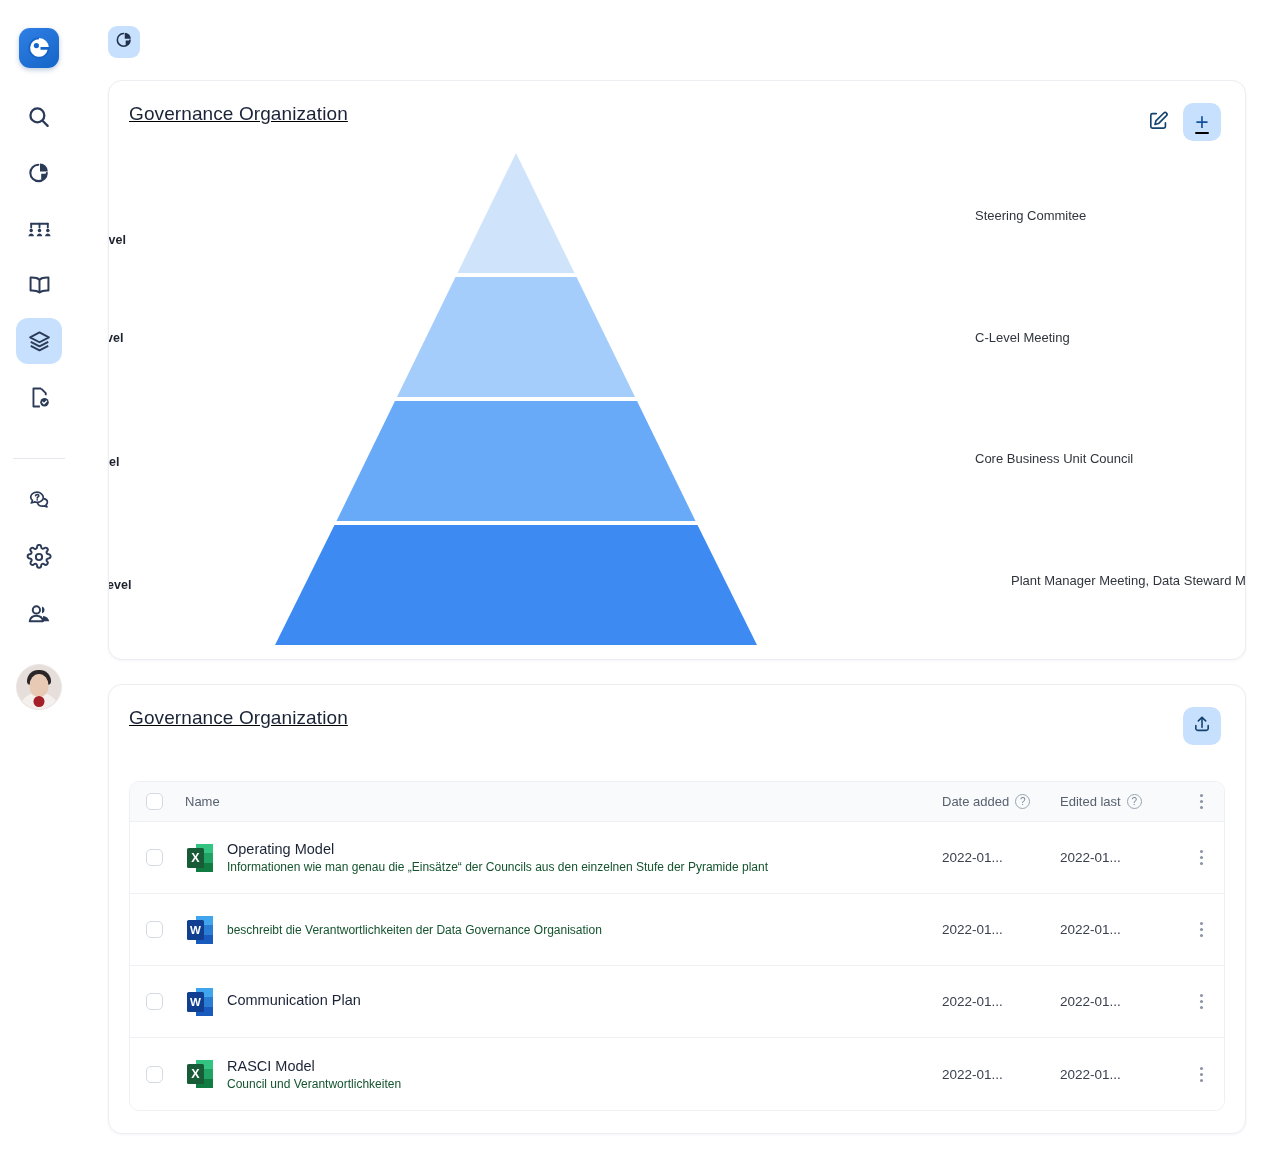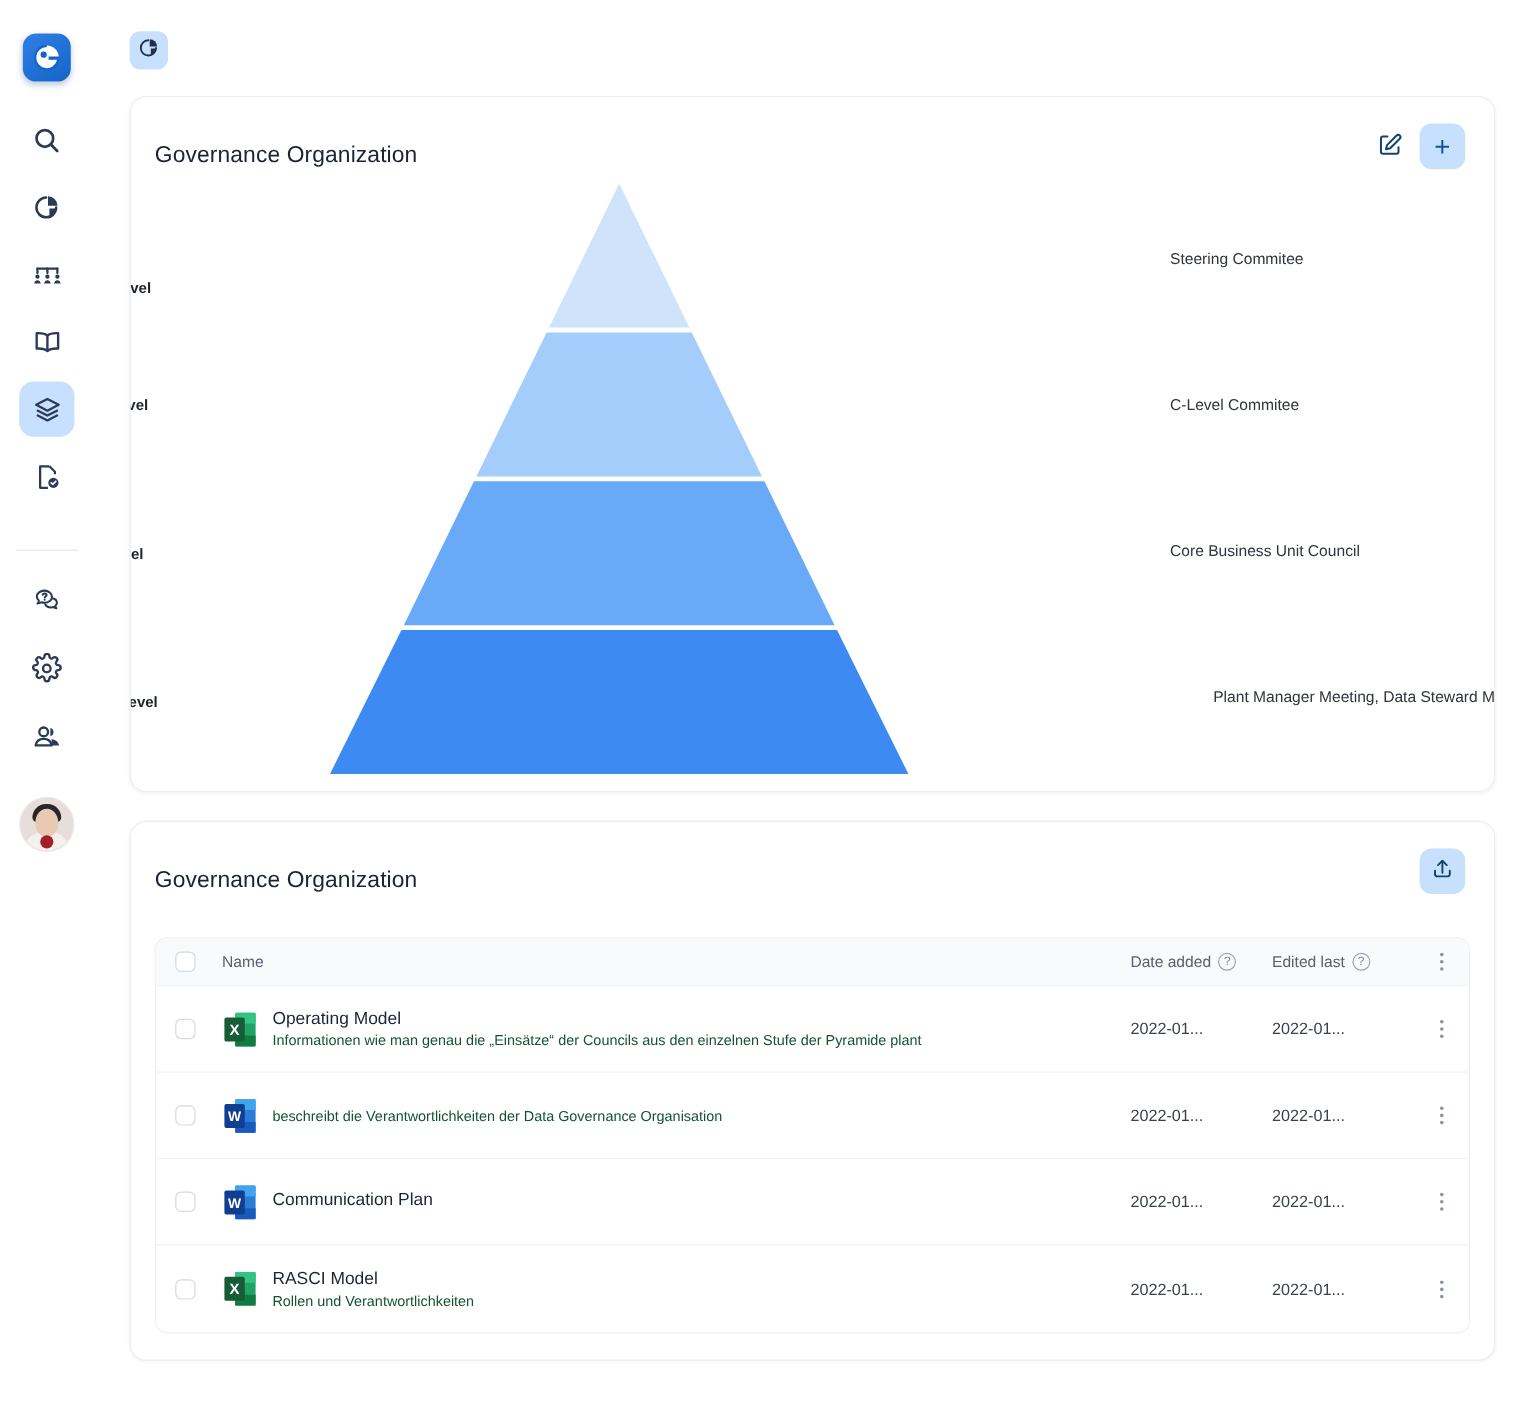--- a/index.html
+++ b/index.html
@@ -86,22 +86,23 @@
     margin: 0 34px 0 30px;
     background: #ffffff;
     border: 1px solid #eceef2;
     border-radius: 14px;
     box-shadow: 0 1px 3px rgba(25,40,70,.05);
   }
   .card.chart-card { margin-top: 22px; height: 580px; position: relative; overflow: hidden; }
   .card.table-card { margin-top: 24px; padding-bottom: 22px; }
 
   .card-head {
-    display: flex; align-items: flex-end; justify-content: space-between;
+    display: flex; align-items: flex-start; justify-content: space-between;
     padding: 22px 24px 0 20px;
+    text-decoration: underline;
   }
   .card-title {
     font-size: 19px; color: #1b2437; font-weight: 400; letter-spacing: .1px;
   }
   .head-actions { display: flex; align-items: center; gap: 10px; }
   .icon-btn-plain {
     width: 30px; height: 30px; border: none; background: transparent;
     display: flex; align-items: center; justify-content: center; cursor: pointer;
   }
   .icon-btn-filled {
@@ -337,21 +338,21 @@
 
           <path d="M588.5 384 L648 504 L166 504 L225.5 384 Z" fill="#3d8bf2"></path>
         </svg>
 
         <div class="pyr-label" style="top:92px; left:-598px;">Executive Level</div>
         <div class="pyr-label" style="top:190px; left:-598px;">Strategic Level</div>
         <div class="pyr-label" style="top:314px; left:-598px;">Tactical Level</div>
         <div class="pyr-label" style="top:437px; left:-598px;">Operational Level</div>
 
         <div class="side-label" style="left:866px; top:67px;">Steering Commitee</div>
-        <div class="side-label" style="left:866px; top:189px;">C-Level Commitee</div>
+        <div class="side-label" style="left:866px; top:189px;">C-Level Meeting</div>
         <div class="side-label" style="left:866px; top:310px;">Core Business Unit Council</div>
         <div class="side-label" style="left:866px; top:432px;padding-left:36px;">Plant Manager Meeting, Data Steward M</div>
       </div>
 
     </section>
 
     <section class="card table-card">
 
       <div class="card-head">
         <div class="card-title">Governance Organization</div>
@@ -470,21 +471,21 @@
     <div class="file-cell">
       <span class="fileicon"><svg width="30" height="32" viewBox="0 0 30 32">
                     <rect x="11" y="2" width="17" height="28" rx="1.6" fill="#21a366"></rect>
                     <rect x="11" y="2" width="17" height="9" fill="#33c481"></rect>
                     <rect x="11" y="21" width="17" height="9" fill="#107c41"></rect>
                     <rect x="2" y="6" width="17" height="20" rx="1.6" fill="#185c37"></rect>
                     <text x="10.5" y="20.3" font-family="Liberation Sans, sans-serif" font-size="12.5" font-weight="bold" fill="#ffffff" text-anchor="middle">X</text>
                   </svg></span>
       <span style="display: block;">
         <span class="ftitle" style="display: block;">RASCI Model</span>
-        <span class="fdesc" style="display: block;">Rollen und Verantwortlichkeiten</span>
+        <span class="fdesc" style="display: block;">Council und Verantwortlichkeiten</span>
       </span>
     </div>
     <div class="date-txt">2022-01...</div>
     <div class="date-txt">2022-01...</div>
     <div class="col-menu">
       <span class="kebab">
                   <i></i>
                   <i></i>
                   <i></i>
                 </span>

